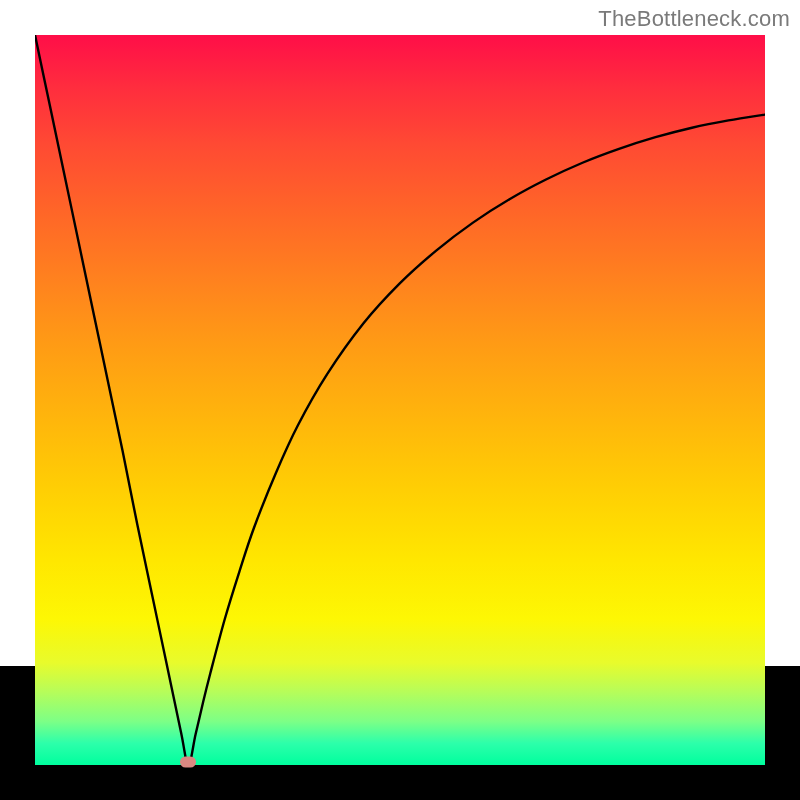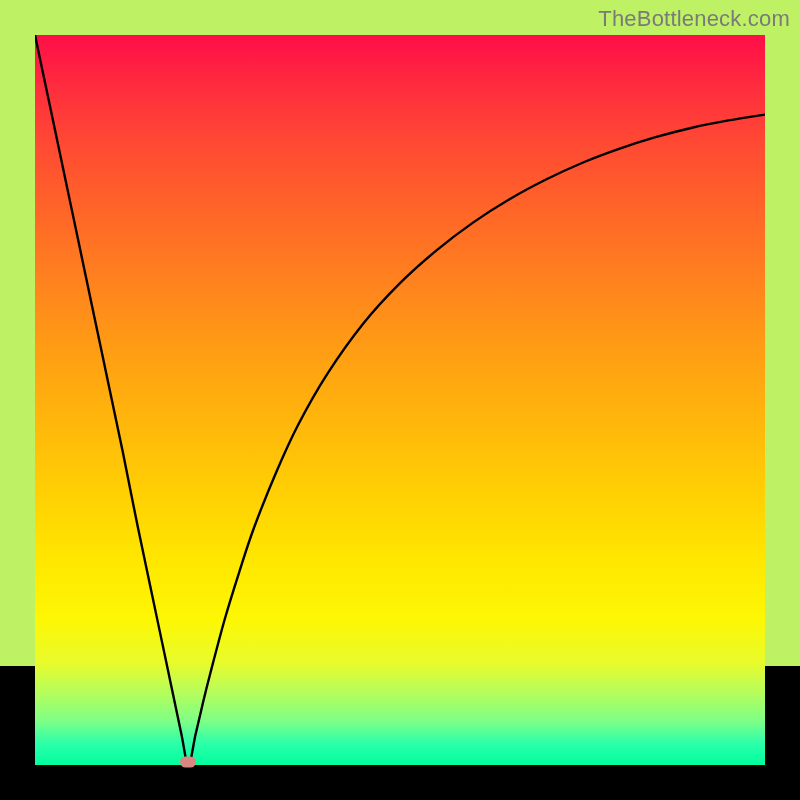--- a/index.html
+++ b/index.html
@@ -8,21 +8,21 @@
     width: 800px;
     height: 800px;
     overflow: hidden;
     background: #000;
     font-family: Arial, Helvetica, sans-serif;
   }
   .frame {
     position: relative;
     width: 800px;
     height: 666px;
-    background: #bef264;
+    background: #ffffff;
   }
   .plot {
     position: absolute;
     left: 35px;
     top: 35px;
     width: 730px;
     height: 730px;
     background: linear-gradient(to bottom,
       #ff0e48 0%,
       #ff2c3e 7%,

